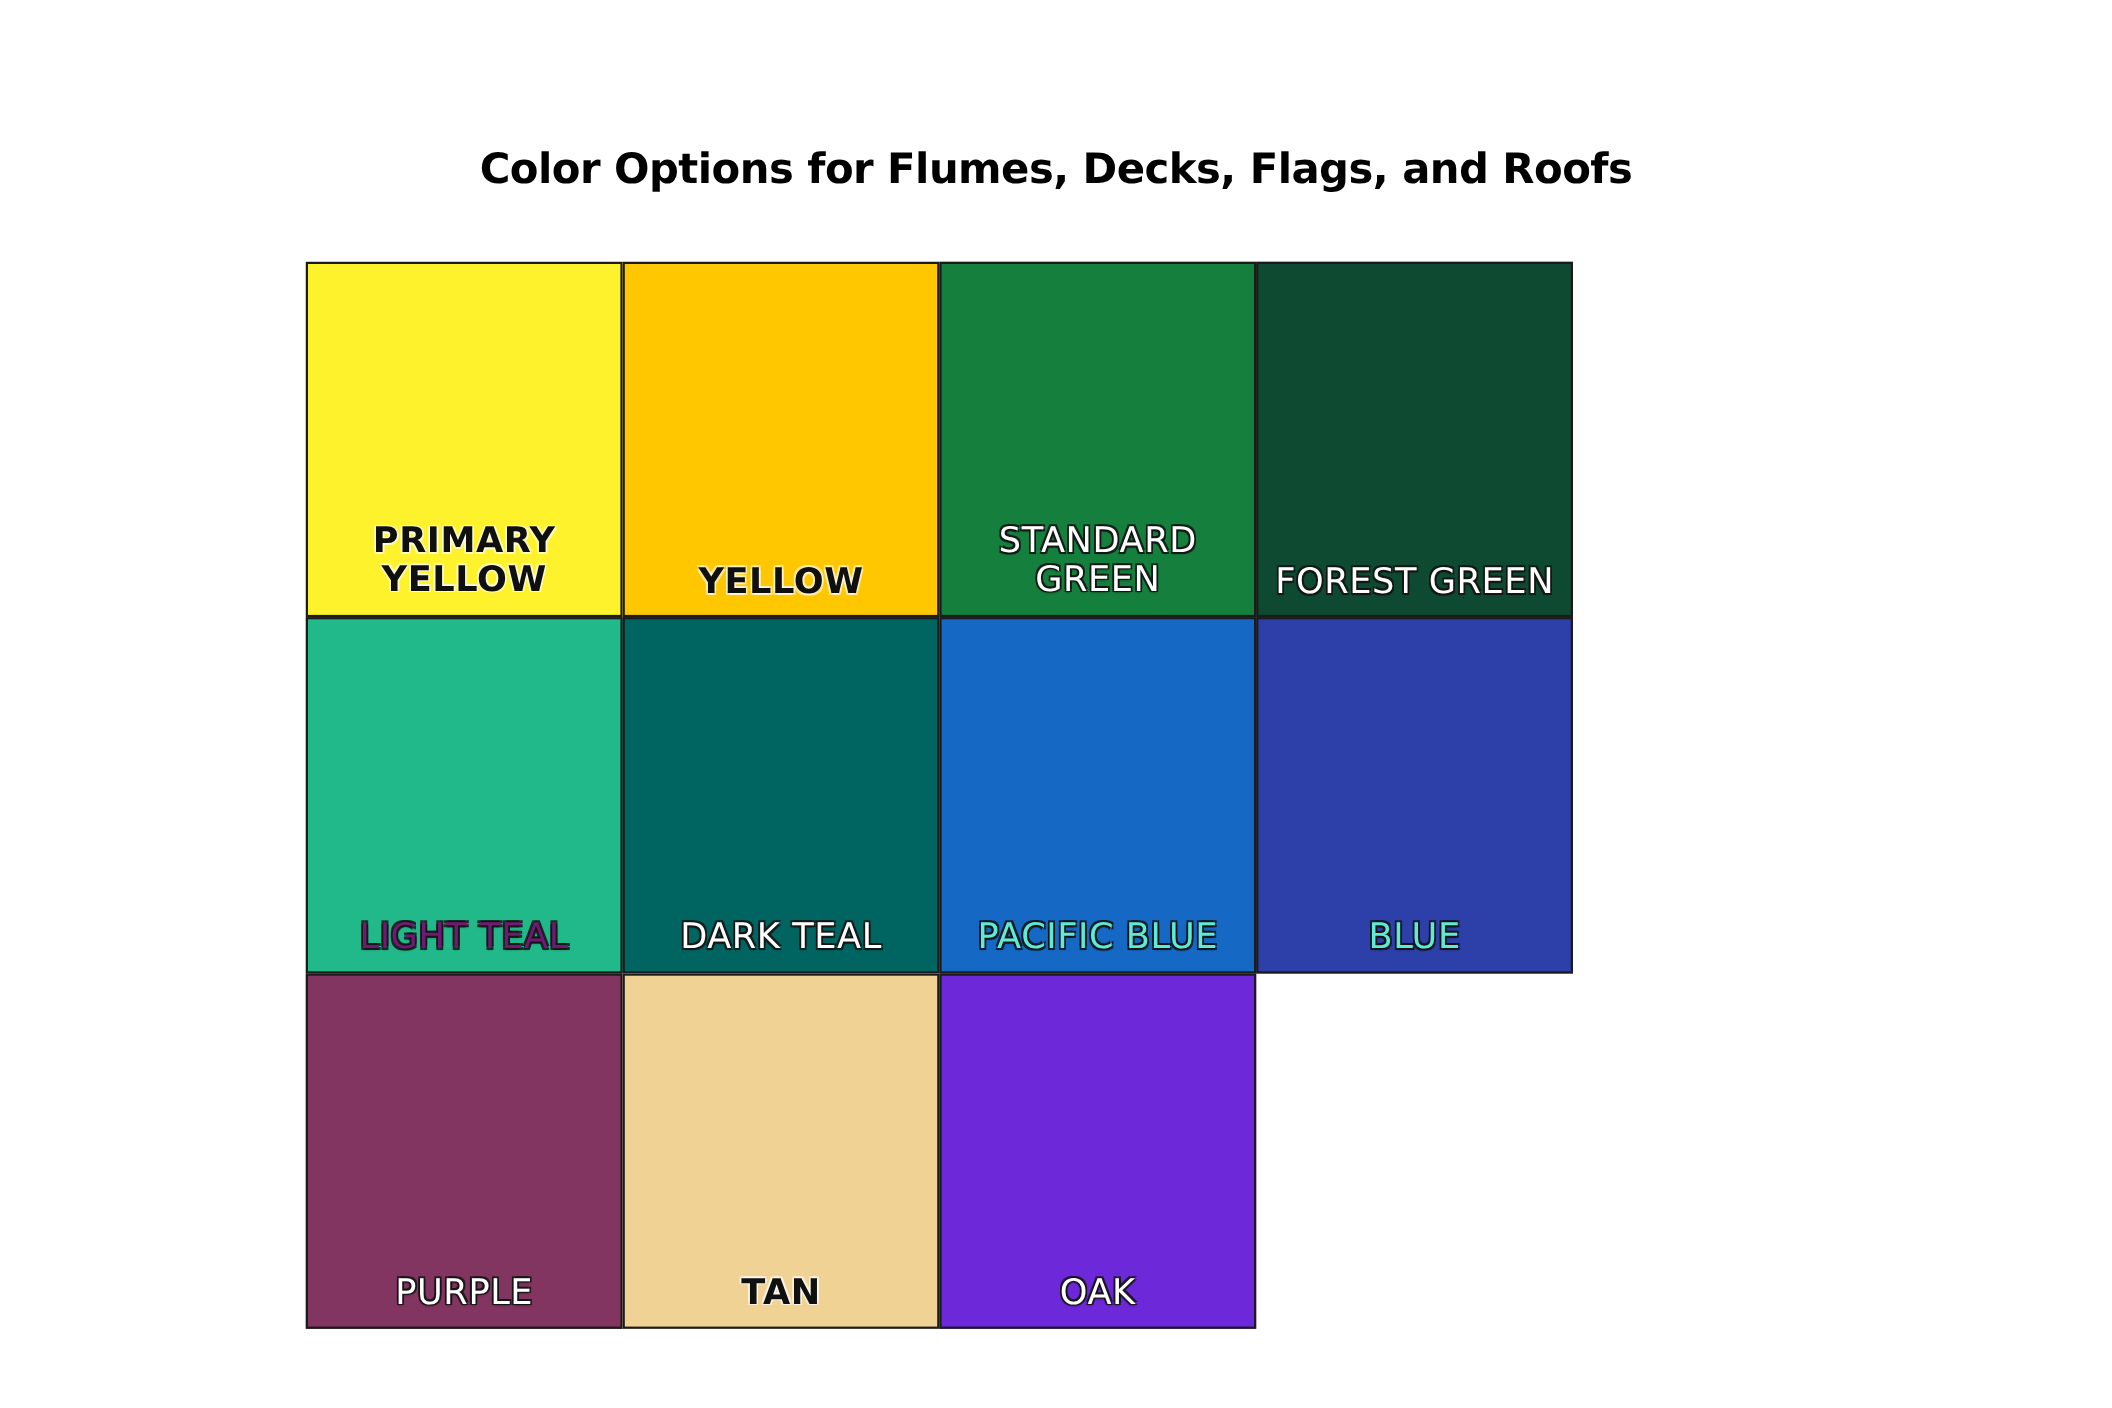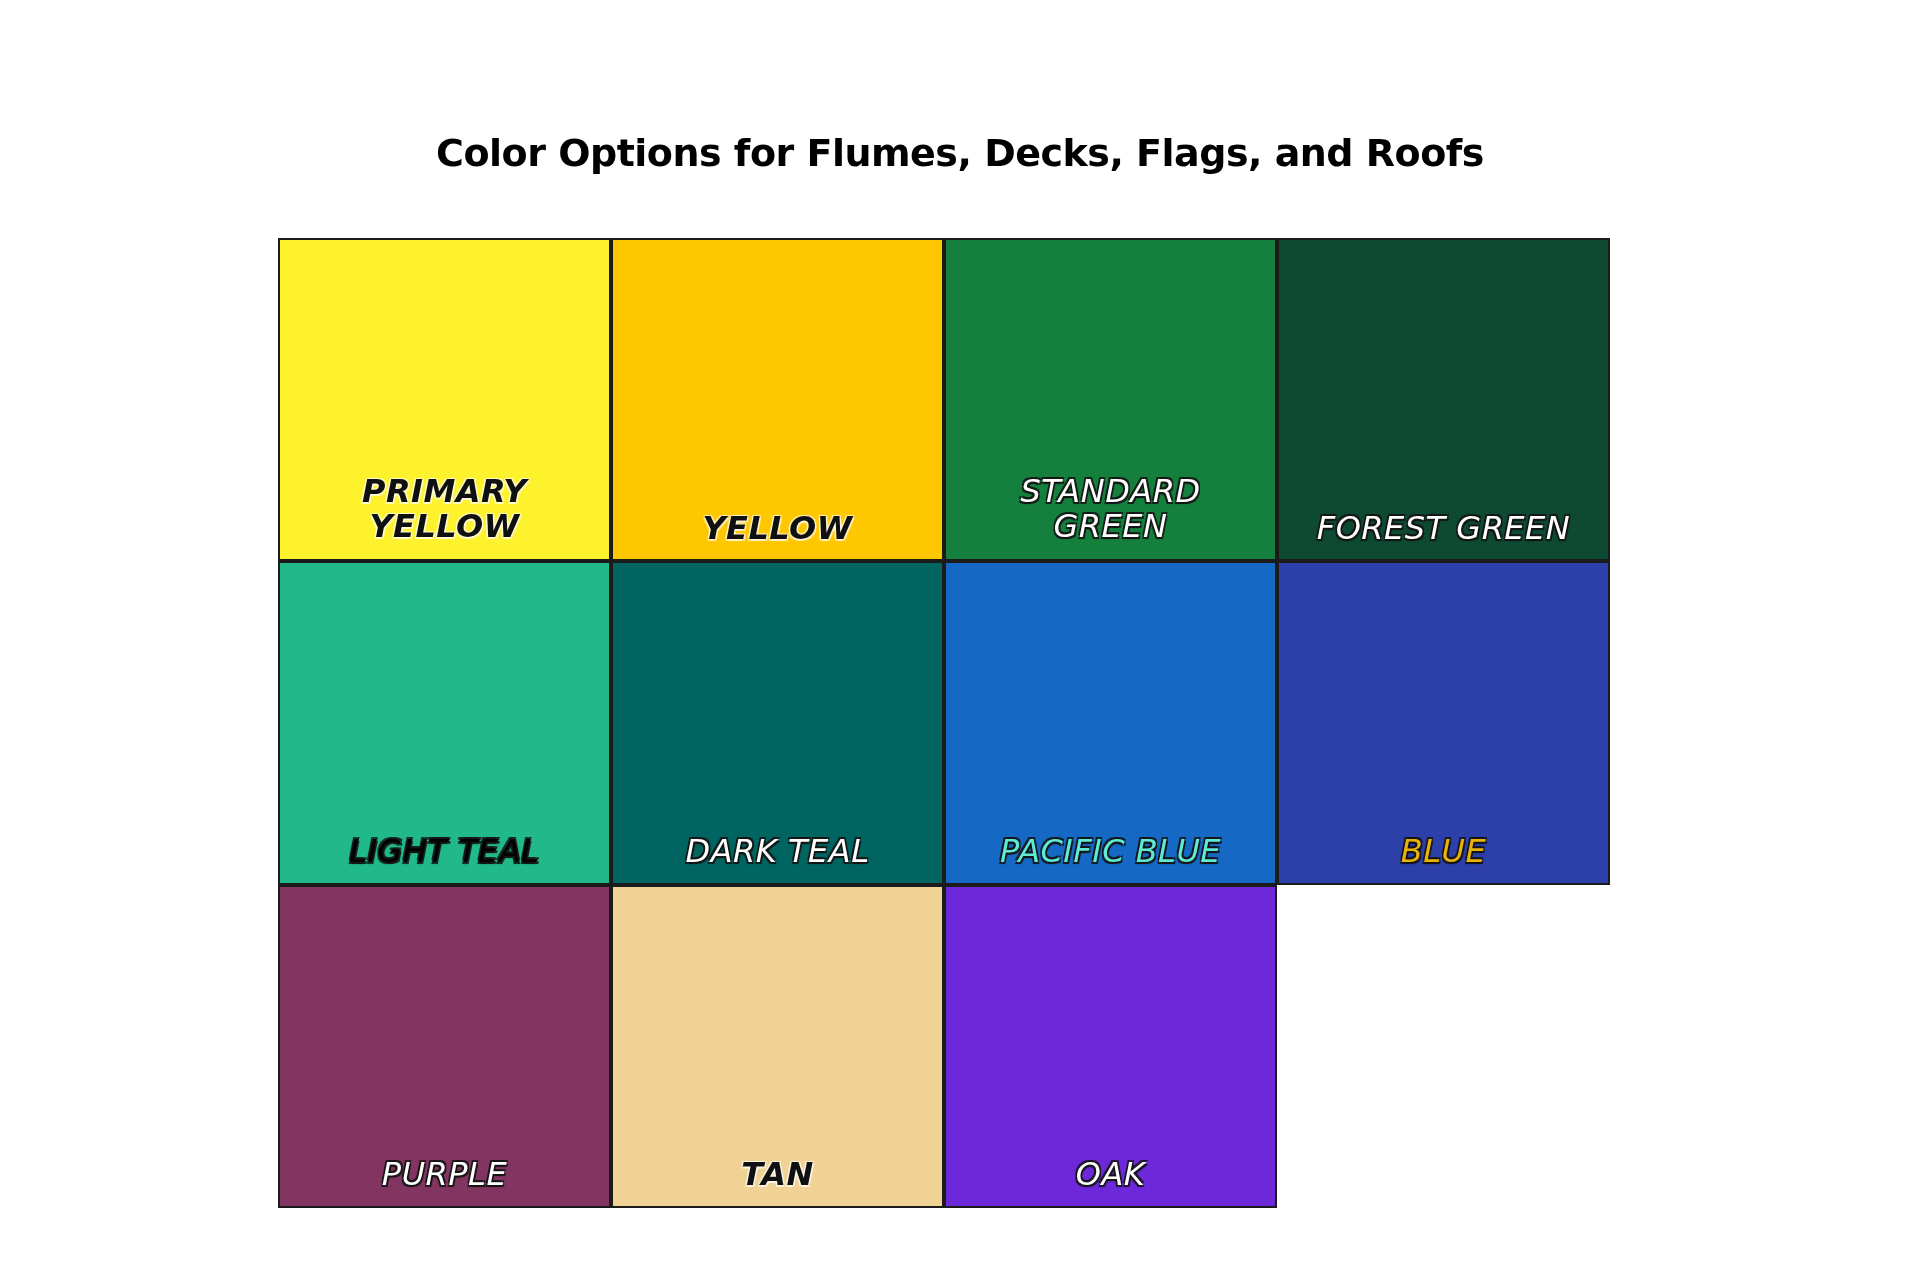--- a/index.html
+++ b/index.html
@@ -32,27 +32,26 @@
     font-size: 38px;
     letter-spacing: -0.5px;
     color: #000000;
     white-space: nowrap;
   }
 
   .swatch-grid {
     position: absolute;
     left: 278px;
     top: 238px;
-    width: 1332px;
+    width: 1152px;
     height: 970px;
     display: grid;
     grid-template-columns: repeat(4, 1fr);
     grid-template-rows: repeat(3, 1fr);
     box-sizing: border-box;
-    font-style: italic;
   }
 
   .swatch {
     position: relative;
     box-sizing: border-box;
     border: 2px solid #1b1b1b;
     display: flex;
     align-items: flex-end;
     justify-content: center;
     overflow: hidden;
@@ -113,30 +112,30 @@
         <span class="swatch-label dark" style="color: rgb(16, 16, 16);">YELLOW</span>
       </div>
       <div class="swatch" style="background: #15803d; border-color: rgb(27, 27, 27);">
         <span class="swatch-label light two-line" style="color: rgb(255, 255, 255);">STANDARD
 GREEN</span>
       </div>
       <div class="swatch" style="background: rgb(14, 74, 49); border-color: rgb(27, 27, 27);">
         <span class="swatch-label light" style="color: rgb(255, 255, 255);">FOREST GREEN</span>
       </div>
       <div class="swatch" style="background: rgb(33, 184, 138); border-color: rgb(27, 27, 27);">
-        <span class="swatch-label light" style="color: #000000;">LIGHT TEAL</span>
+        <span class="swatch-label light" style="color: #701a75;">LIGHT TEAL</span>
       </div>
       <div class="swatch" style="background: rgb(0, 100, 96); border-color: rgb(27, 27, 27); align-items: flex-end;">
         <span class="swatch-label light" style="color: rgb(255, 255, 255);">DARK TEAL</span>
       </div>
       <div class="swatch" style="background: rgb(22, 104, 197); border-color: rgb(27, 27, 27);">
         <span class="swatch-label light" style="color: #5eead4;">PACIFIC BLUE</span>
       </div>
       <div class="swatch" style="background: rgb(45, 63, 168); border-color: rgb(27, 27, 27);">
-        <span class="swatch-label light" style="color: #eab308;">BLUE</span>
+        <span class="swatch-label light" style="color: #5eead4;">BLUE</span>
       </div>
       <div class="swatch" style="background: rgb(131, 53, 97); border-color: rgb(27, 27, 27);">
         <span class="swatch-label light" style="color: rgb(255, 255, 255);">PURPLE</span>
       </div>
       <div class="swatch" style="background: rgb(240, 210, 148); border-color: rgb(27, 27, 27);">
         <span class="swatch-label dark" style="color: rgb(16, 16, 16);">TAN</span>
       </div>
       <div class="swatch" style="background: #6d28d9; border-color: rgb(27, 27, 27);">
         <span class="swatch-label light" style="color: rgb(255, 255, 255);">OAK</span>
       </div>

